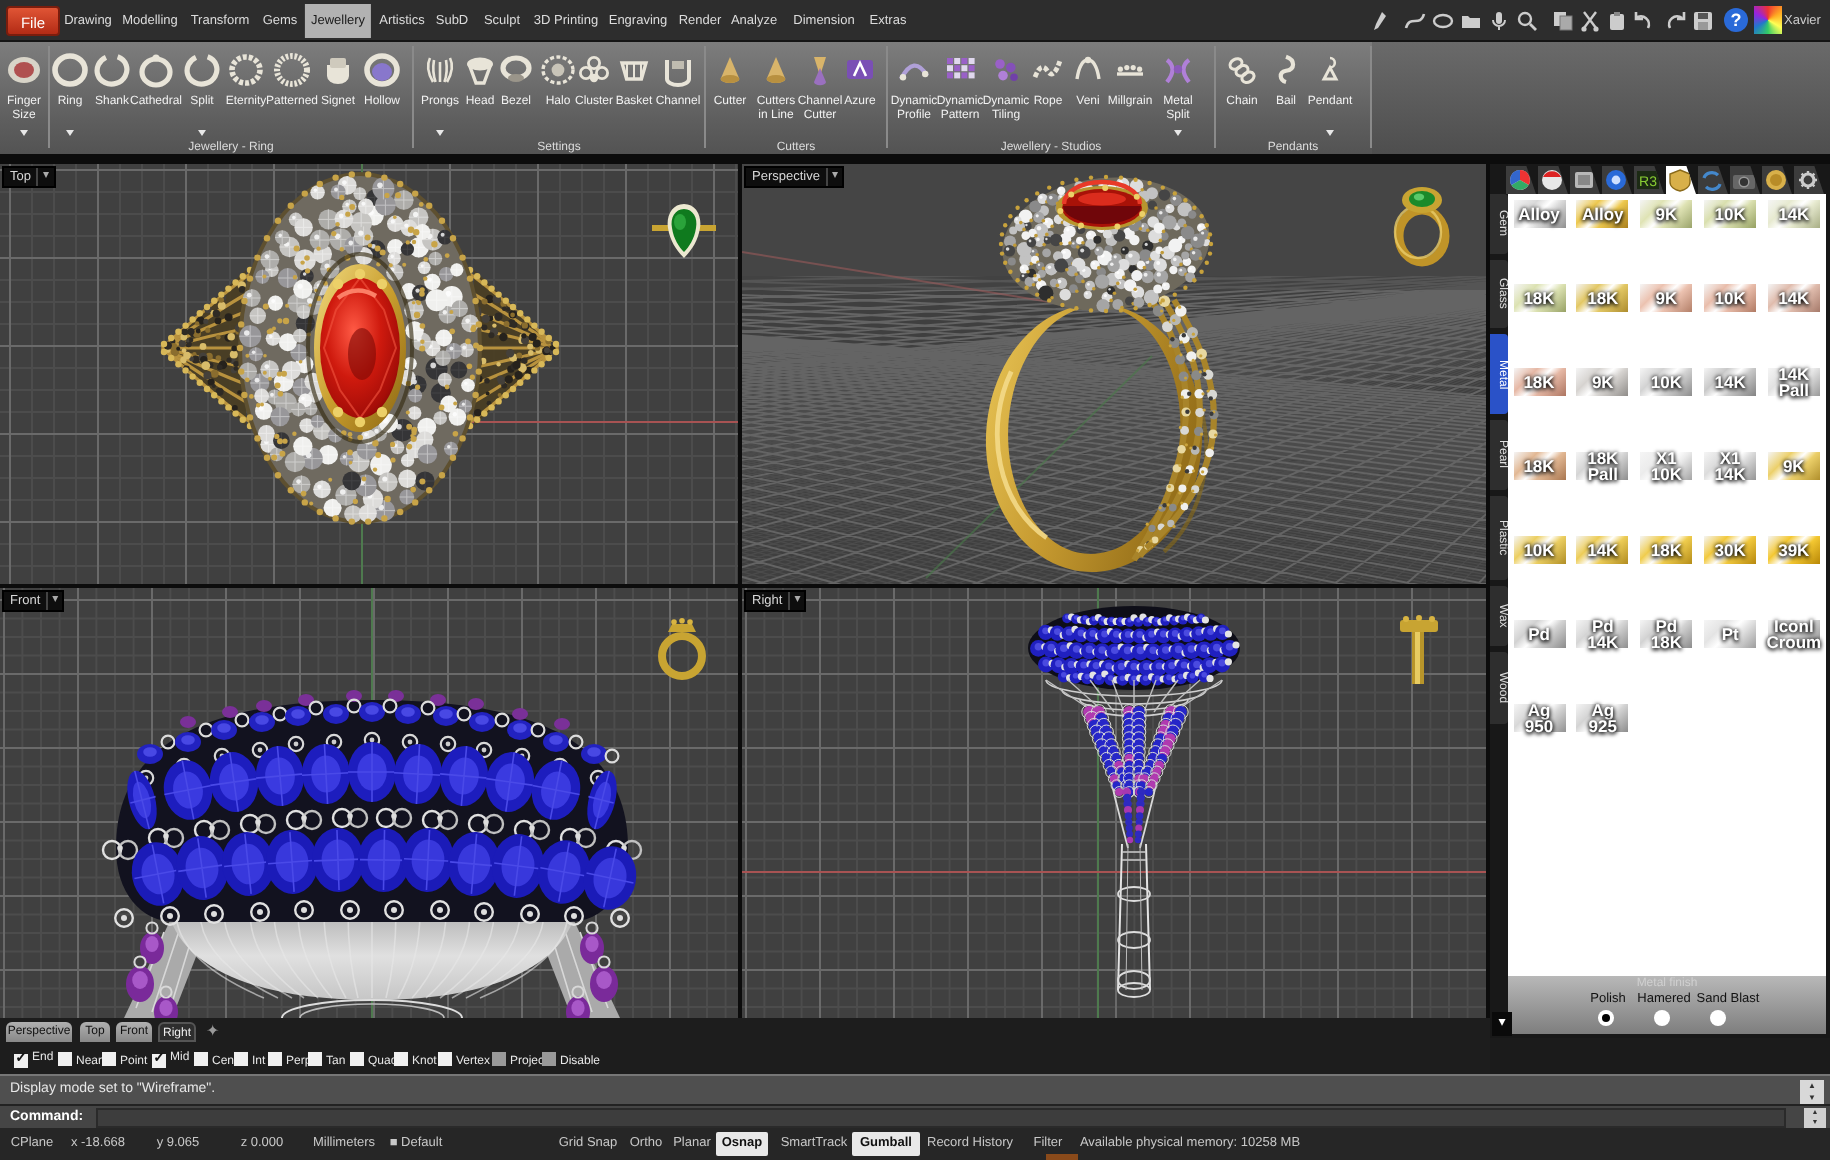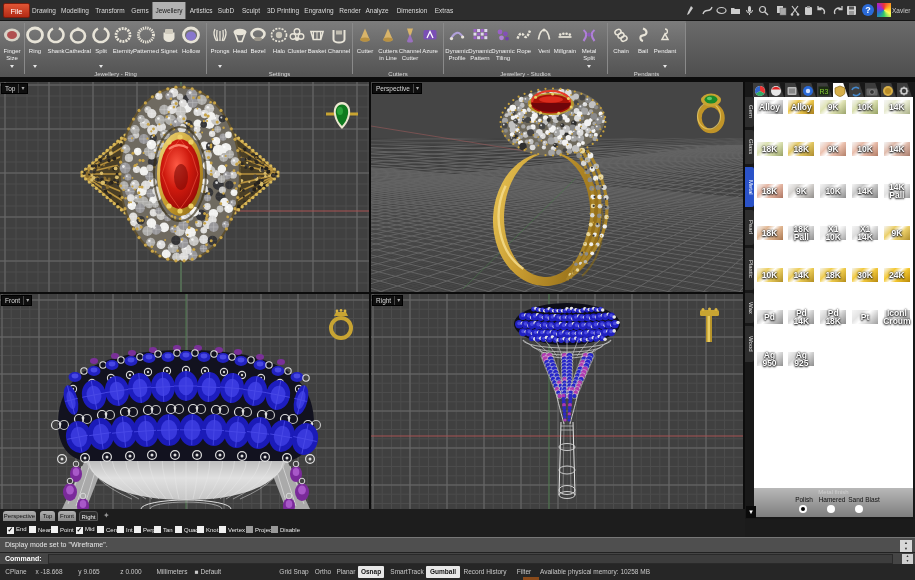--- a/index.html
+++ b/index.html
@@ -2494,21 +2494,21 @@
     <div class="sw" style="left:43.4px;top:186px;background:linear-gradient(135deg,#f5f5f5 0%,#edcd58 30%,#ffffff 48%,#edcd58 62%,#b18c20 100%)">
       <span>14K</span>
     </div>
     <div class="sw" style="left:75.2px;top:186px;background:linear-gradient(135deg,#f5f5f5 0%,#f0cd4e 30%,#ffffff 48%,#f0cd4e 62%,#b48c18 100%)">
       <span>18K</span>
     </div>
     <div class="sw" style="left:107.1px;top:186px;background:linear-gradient(135deg,#f5f5f5 0%,#f2c93e 30%,#ffffff 48%,#f2c93e 62%,#b6880e 100%)">
       <span>30K</span>
     </div>
     <div class="sw" style="left:138.9px;top:186px;background:linear-gradient(135deg,#f5f5f5 0%,#f4c832 30%,#ffffff 48%,#f4c832 62%,#b88706 100%)">
-      <span>24K</span>
+      <span>39K</span>
     </div>
     <div class="sw" style="left:11.5px;top:228px;background:linear-gradient(135deg,#f5f5f5 0%,#d2d2d2 30%,#ffffff 48%,#d2d2d2 62%,#8b8b8b 100%)">
       <span>Pd</span>
     </div>
     <div class="sw" style="left:43.4px;top:228px;background:linear-gradient(135deg,#f5f5f5 0%,#d6d6d6 30%,#ffffff 48%,#d6d6d6 62%,#8f8f8f 100%)">
       <span>Pd<br>14K</span>
     </div>
     <div class="sw" style="left:75.2px;top:228px;background:linear-gradient(135deg,#f5f5f5 0%,#d3d3d3 30%,#ffffff 48%,#d3d3d3 62%,#8c8c8c 100%)">
       <span>Pd<br>18K</span>
     </div>

